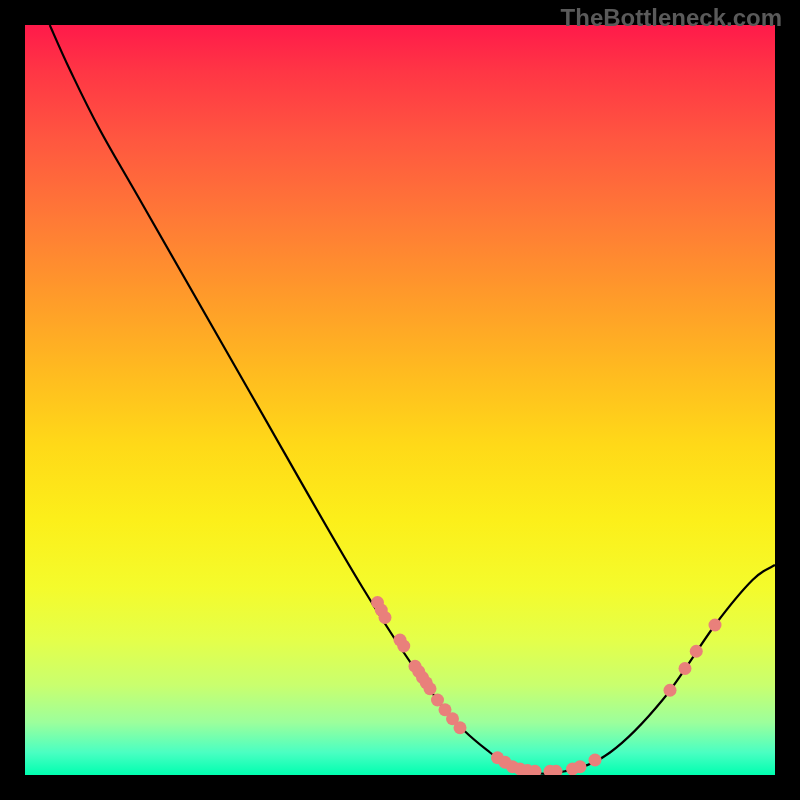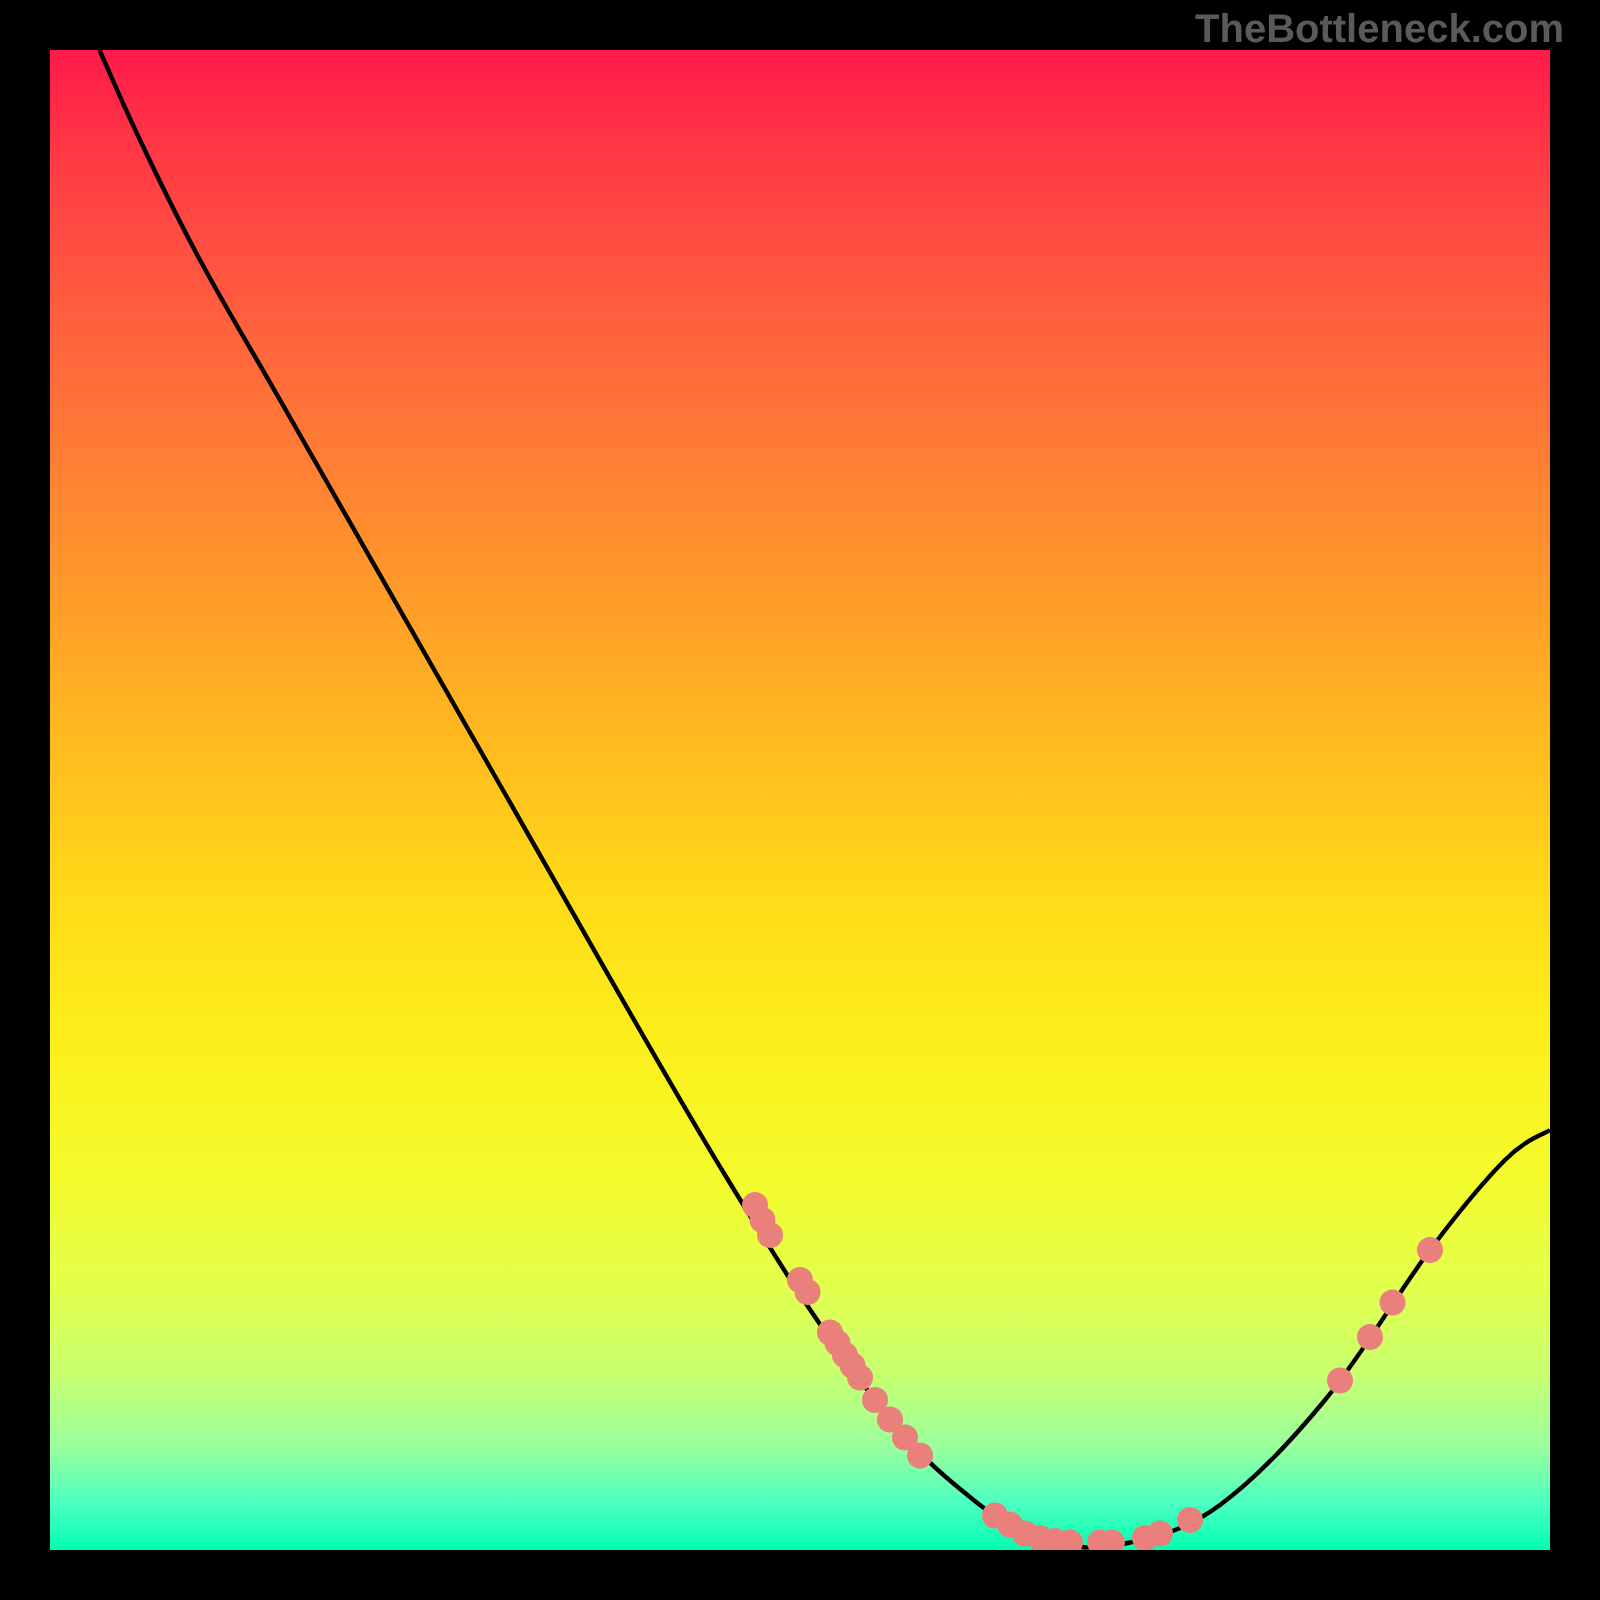--- a/index.html
+++ b/index.html
@@ -8,21 +8,21 @@
     height: 800px;
     background: #000;
     position: relative;
     font-family: Arial, sans-serif;
   }
   .watermark {
     position: absolute;
     top: 4px;
     right: 18px;
     color: #5a5a5a;
-    font-size: 20px;
+    font-size: 24px;
     font-weight: bold;
     z-index: 10;
   }
   .plot-area {
     position: absolute;
     left: 25px;
     top: 25px;
     width: 750px;
     height: 750px;
     overflow: hidden;

